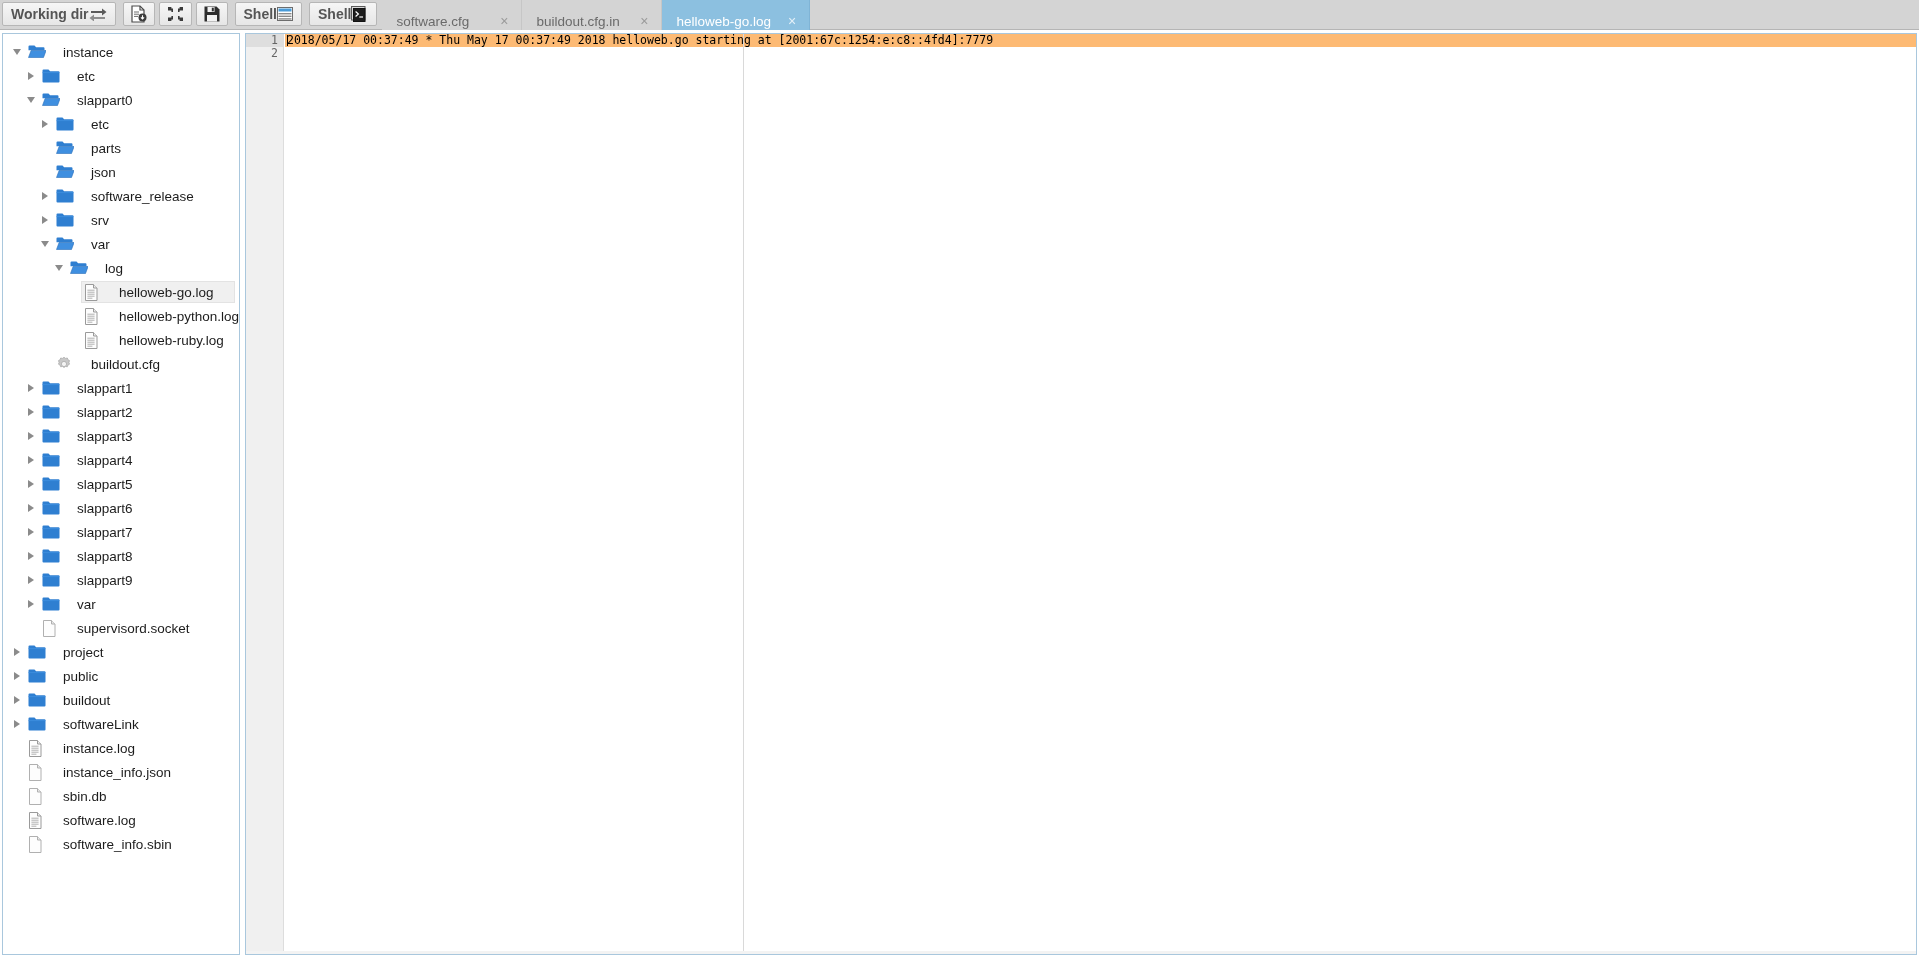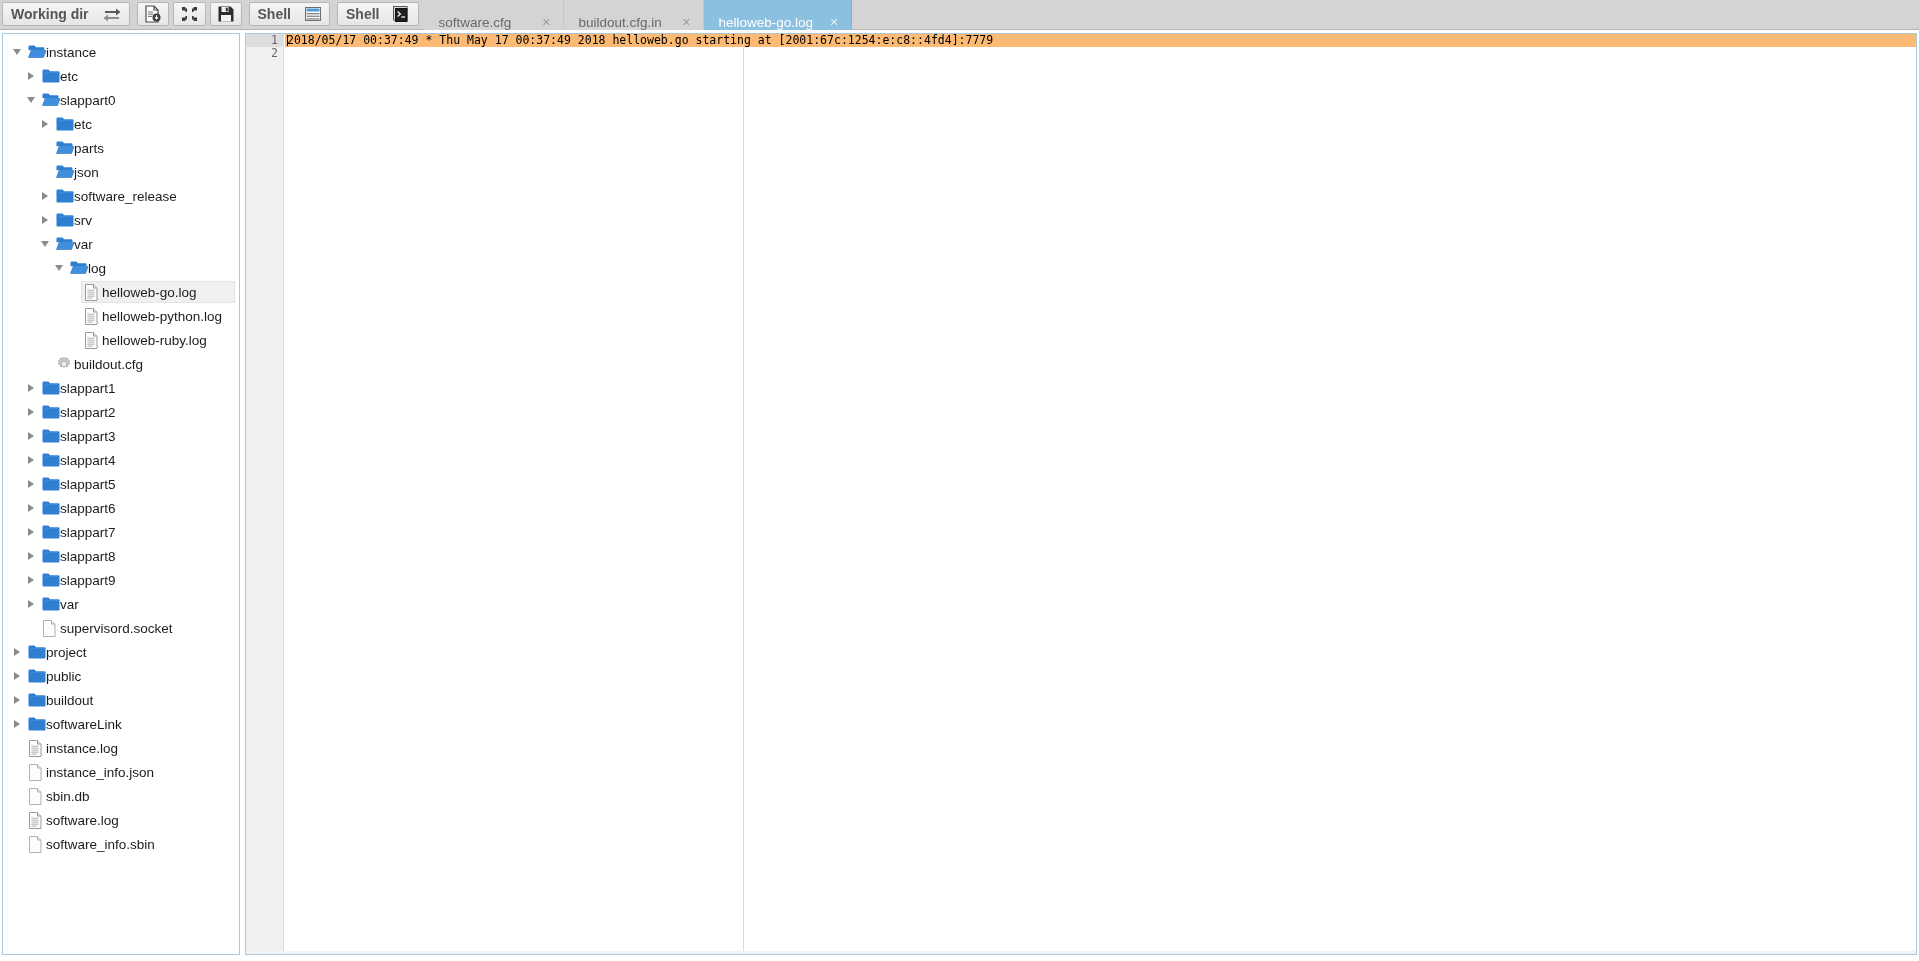--- a/index.html
+++ b/index.html
@@ -24,21 +24,21 @@
     background: #d4d4d4;
     border-bottom: 1px solid #b5b5b5;
     box-sizing: border-box;
     display: flex;
     align-items: stretch;
   }
   .tb-btn {
     display: flex;
     align-items: center;
     justify-content: center;
-    gap: 14px;
+    gap: 0;
     background: #ededed;
     border: 1px solid #b6b6b6;
     border-radius: 2px;
     margin: 2px 2px 2px 2px;
     padding: 0 8px;
     height: 24px;
     box-sizing: border-box;
     cursor: pointer;
     color: #555;
     font-size: 14px;
@@ -57,21 +57,20 @@
 
   .ic-doc-down { width: 16px; height: 18px; }
   .ic-collapse { width: 17px; height: 16px; }
   .ic-save { width: 16px; height: 16px; }
   .ic-menu { width: 16px; height: 14px; }
   .ic-shell { width: 17px; height: 17px; }
 
   
   .tab {
     display: flex;
-    align-items: center;
     height: 30px;
     padding: 14px 10px 0 14px;
     box-sizing: border-box;
     font-size: 13.5px;
     color: #6a6a6a;
     background: #d4d4d4;
     cursor: pointer;
     min-width: 140px;
     position: relative;
     border-right: 1px solid #c6c6c6;
@@ -121,21 +120,21 @@
   .tree-row {
     display: flex;
     align-items: center;
     height: 24px;
     font-size: 13.5px;
     color: #1c1c1c;
     white-space: nowrap;
     cursor: pointer;
     padding-right: 4px;
   }
-  .tree-row .label { padding-left: 0; }
+  .tree-row .label { padding-left: 9px; margin-left: 8px; }
   .sel-wrap {
     display: flex;
     align-items: center;
     height: 22px;
     box-sizing: border-box;
     padding-right: 10px;
     border: 1px solid transparent;
   }
   .tree-row.selected .sel-wrap {
     background: #f0f0f0;

